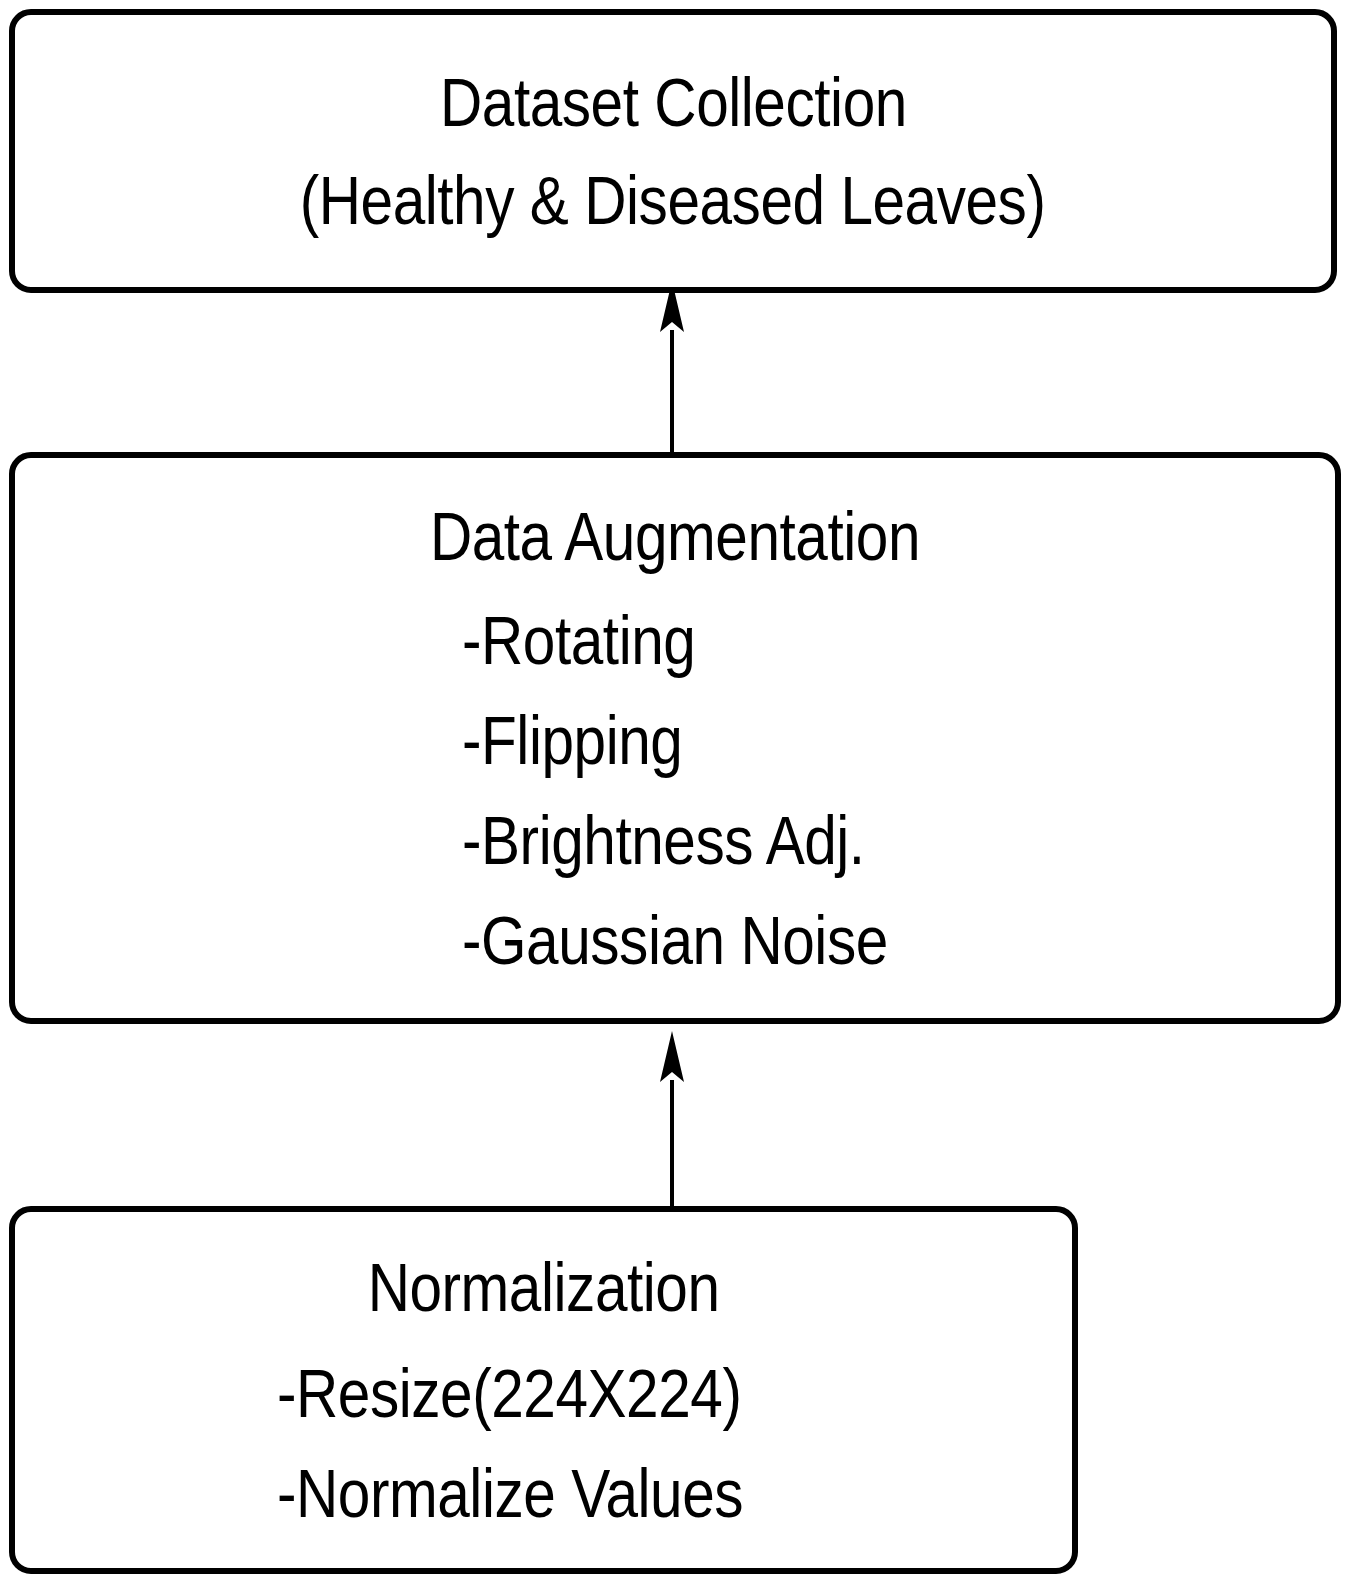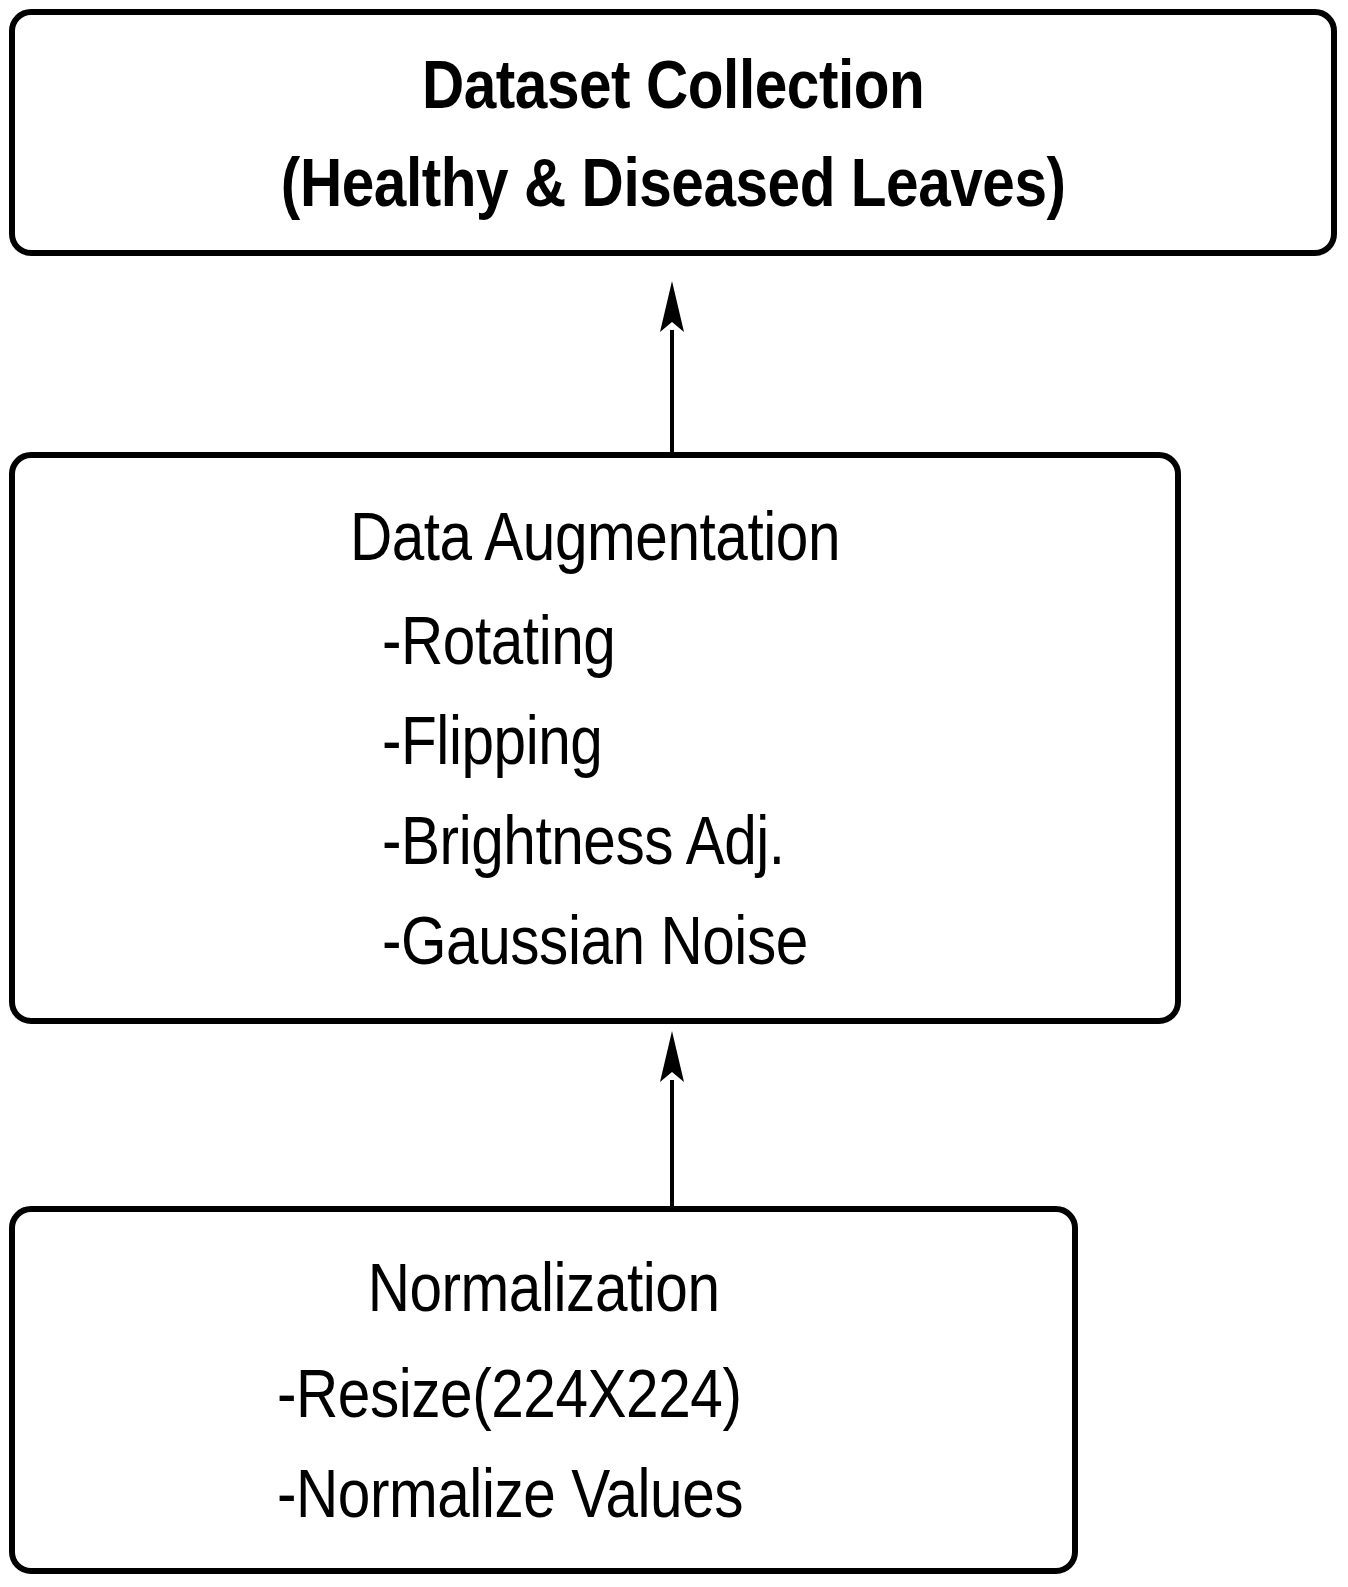--- a/index.html
+++ b/index.html
@@ -28,27 +28,26 @@
     flex-direction: column;
     align-items: center;
     justify-content: center;
   }
 
   
   #node-dataset-collection {
     left: 9px;
     top: 9px;
     width: 1328px;
-    height: 247px;
-    font-weight: bold;
+    height: 284px;
   }
   #node-data-augmentation {
     left: 9px;
     top: 452px;
-    width: 1172px;
+    width: 1332px;
     height: 572px;
   }
   #node-normalization {
     left: 9px;
     top: 1206px;
     width: 1069px;
     height: 368px;
   }
 
   .node-line {

